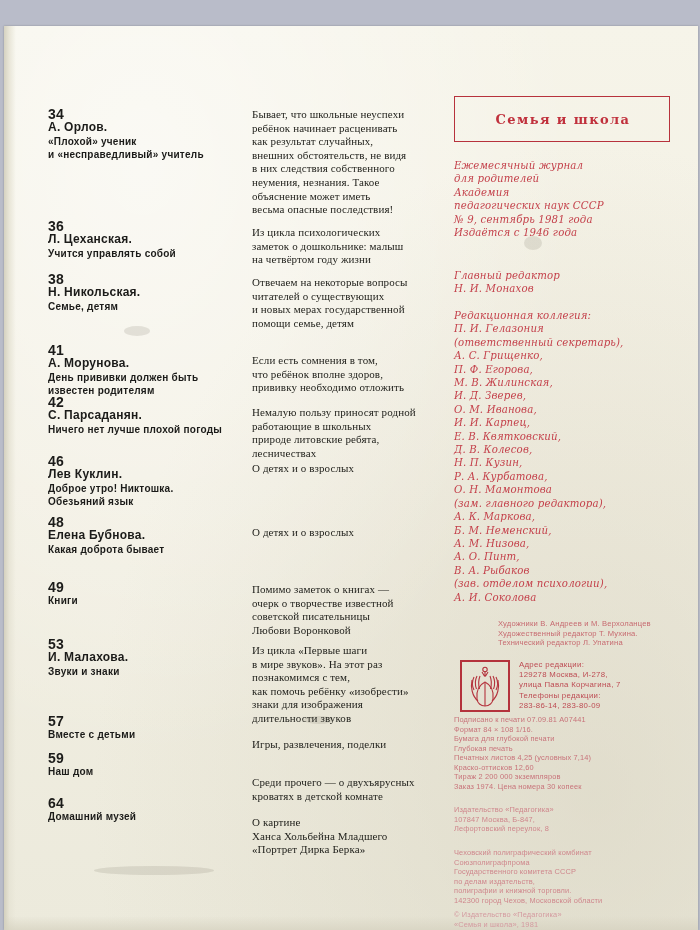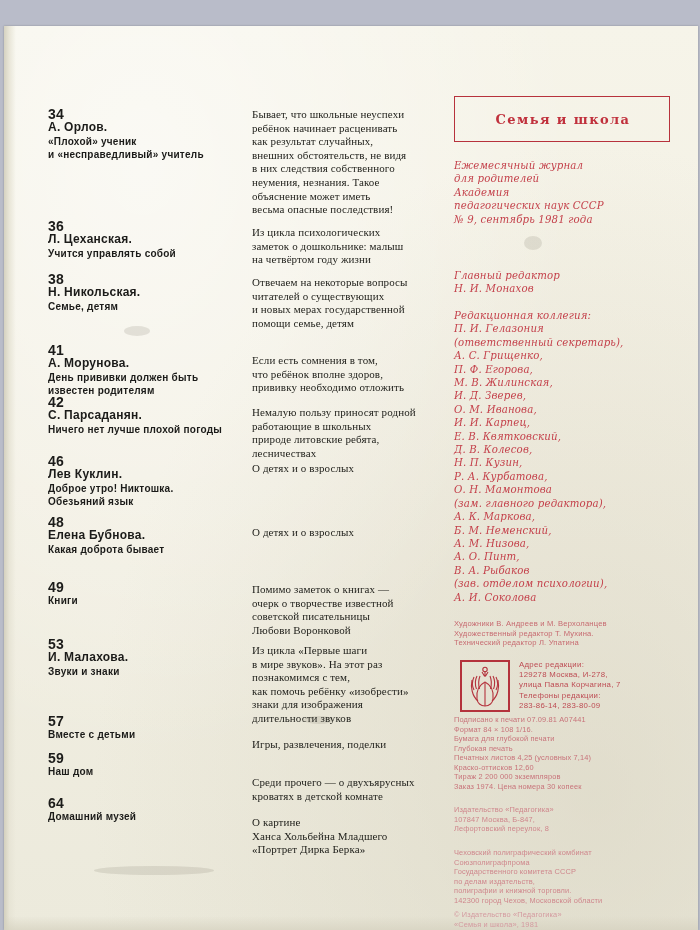--- a/index.html
+++ b/index.html
@@ -152,21 +152,21 @@
   .credits {
     position: absolute;
     left: 0;
     width: 228px;
     color: #c76a70;
     font-family: "Liberation Sans", sans-serif;
     font-size: 7.6px;
     line-height: 9.6px;
     letter-spacing: 0.2px;
   }
-  .credits div { white-space: nowrap; }
+  .credits div { white-space: nowrap; margin-left: 44px; }
 
   
   #emblem {
     position: absolute;
     left: 6px;
     top: 634px;
     width: 50px;
     height: 52px;
   }
   #emblem .frame {
@@ -352,20 +352,21 @@
         <div id="masthead-box">
           <div id="masthead-title">Семья и школа</div>
         </div>
 
         <div class="red-block" id="masthead-subtitle" style="top:133px;">
             <div>Ежемесячный журнал</div>
             <div>для родителей</div>
             <div>Академия</div>
             <div>педагогических наук СССР</div>
             <div>№ 9, сентябрь 1981 года</div>
+            <div>Издаётся с 1946 года</div>
           </div>
 
         <div class="red-block" id="masthead-editor" style="top:243px;">
             <div>Главный редактор</div>
             <div>Н. И. Монахов</div>
           </div>
 
         <div class="red-block" id="masthead-board" style="top:283px;">
             <div>Редакционная коллегия:</div>
             <div>П. И. Гелазония</div>

